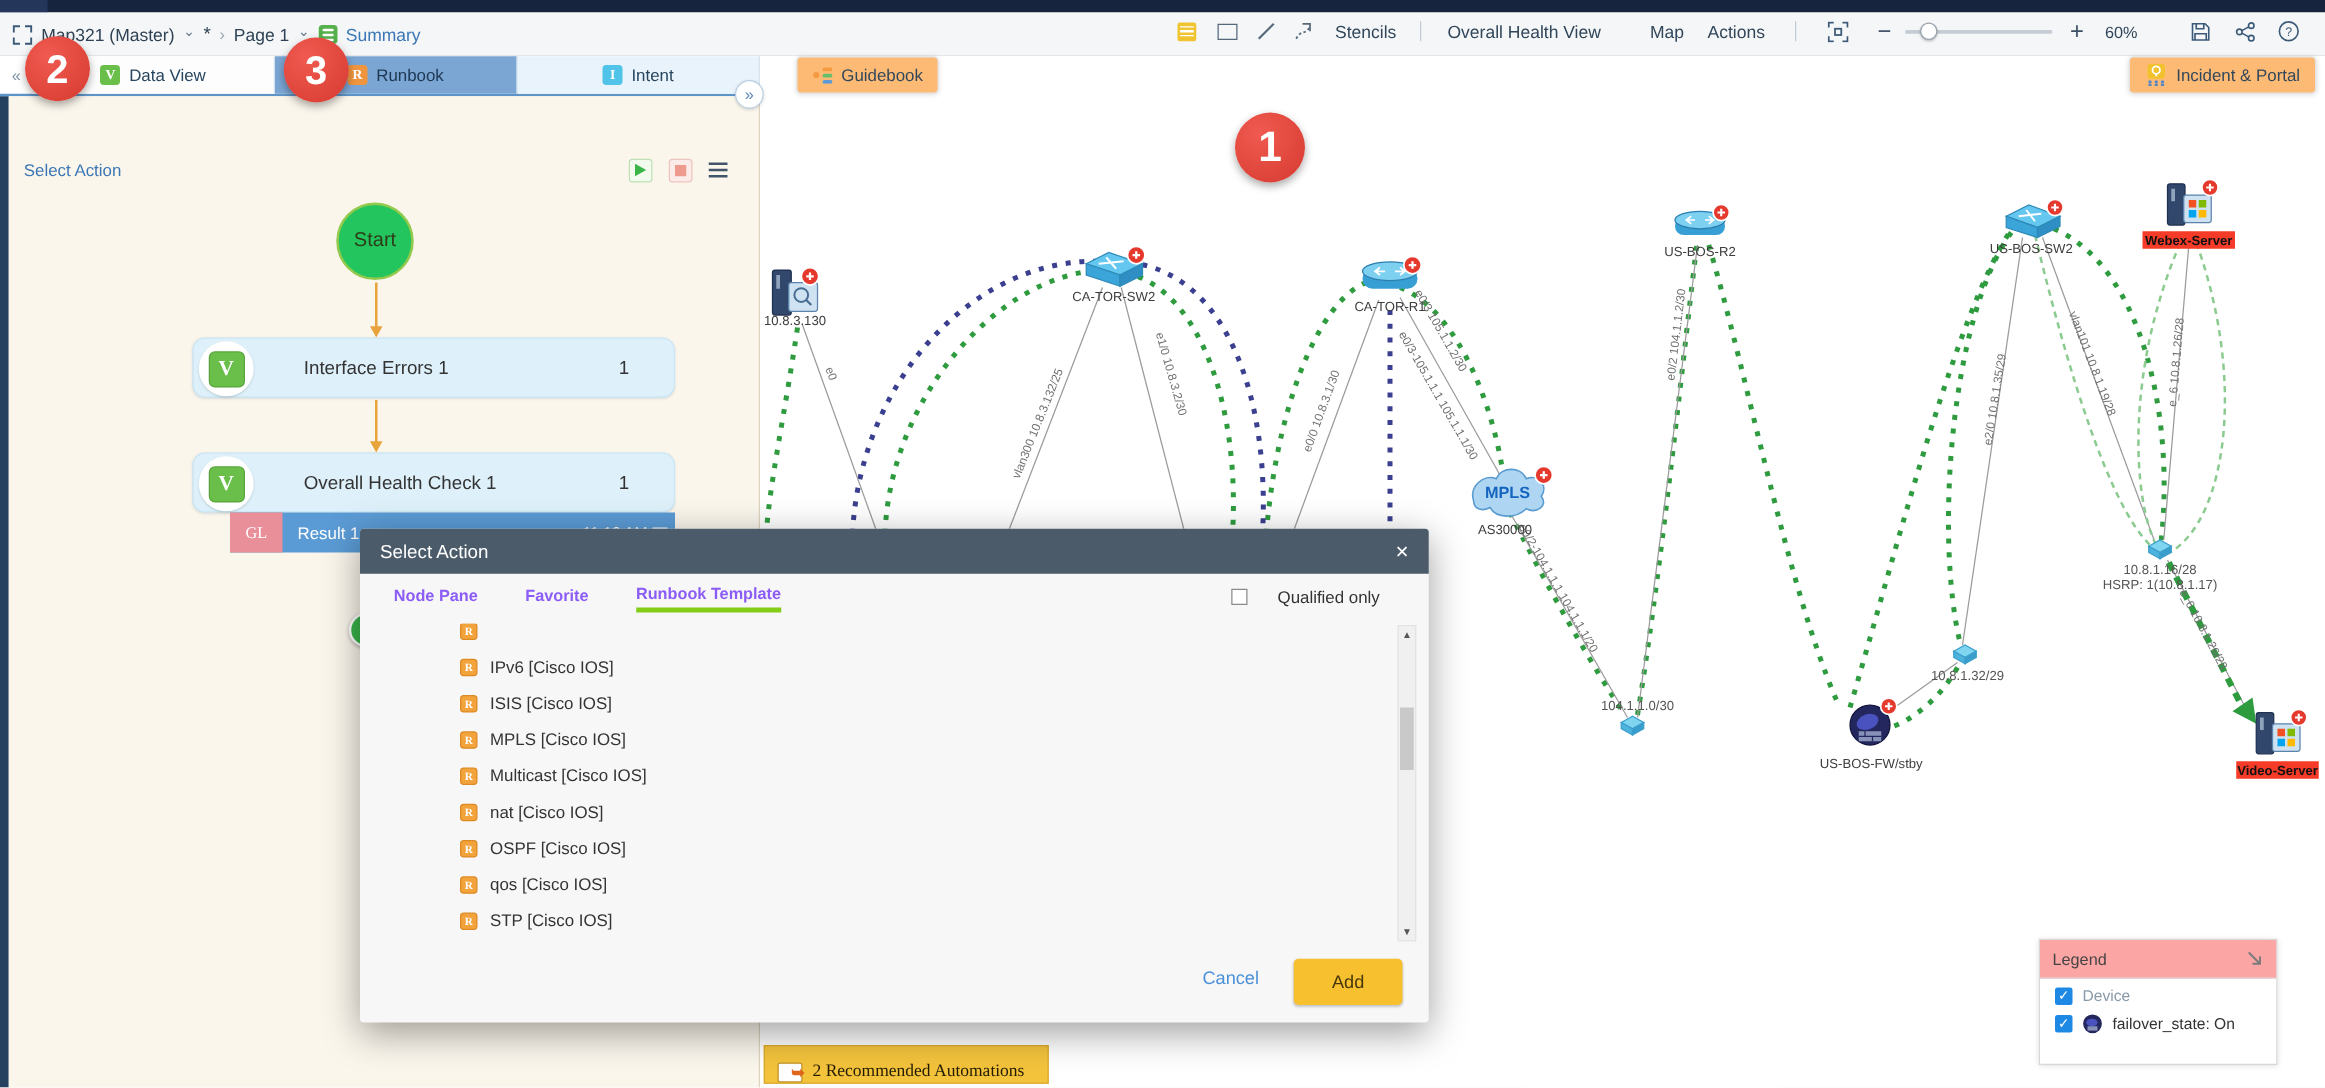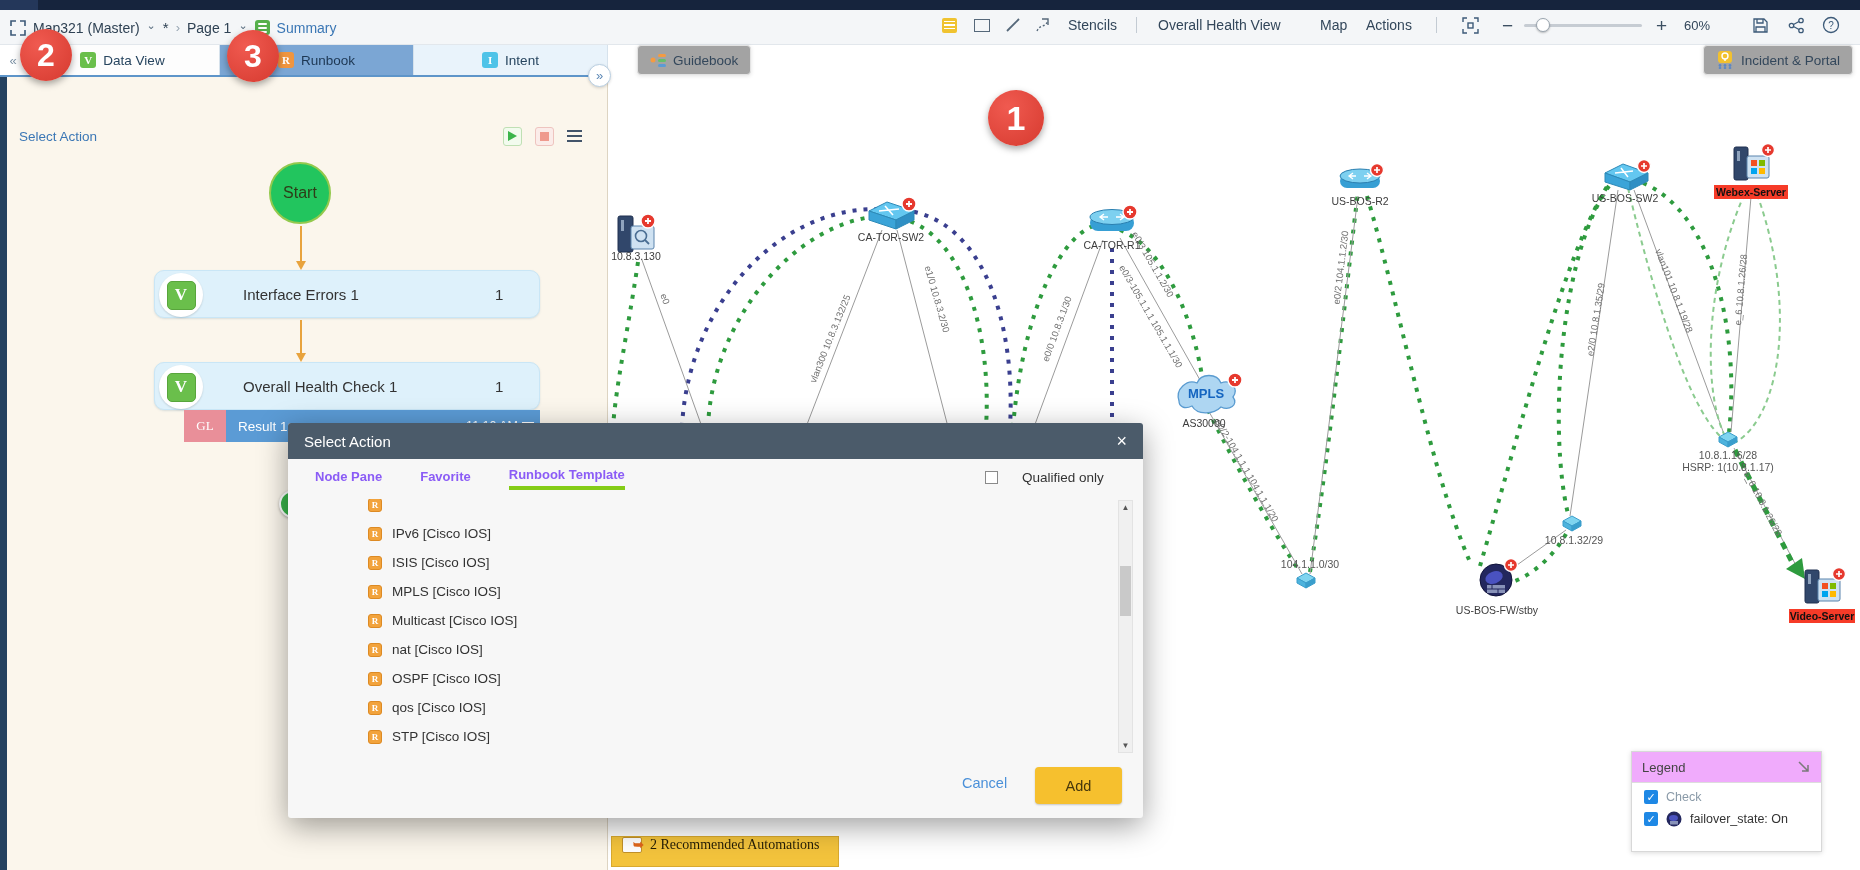--- a/index.html
+++ b/index.html
@@ -60,27 +60,27 @@
   .rnode .ncount{position:absolute;left:340px;font-size:15px;color:#333}
   .result-row{left:184px;top:410px;width:356px;height:32px;background:#5b9bd5;display:flex;align-items:center;z-index:4}
   .gl-badge{width:42px;height:32px;background:#e98f99;color:#fff;font-family:"Liberation Serif",serif;font-size:13px;display:flex;align-items:center;justify-content:center}
   .result-label{color:#fff;font-size:13.5px;margin-left:12px}
   .result-time{color:#fff;font-size:12.5px;margin-left:auto}
   .mini-burger{width:12px;margin:0 6px 0 4px;display:flex;flex-direction:column;gap:2px}
   .mini-burger i{height:1.5px;background:#fff;display:block}
   .plus-circle{left:279px;top:490px;width:28px;height:28px;border-radius:50%;background:#39b54a;border:2px solid #fff;box-shadow:0 1px 3px rgba(0,0,0,.3);color:#fff;font-size:20px;line-height:24px;text-align:center;z-index:5}
   
   .map-bg{left:608px;top:45px;width:1252px;height:825px;background:#fff}
-  .float-btn{height:30px;background:#a3a3a3;border:1px solid #e3e3e3;border-radius:4px;box-shadow:0 1px 4px rgba(0,0,0,.12);display:flex;align-items:center;gap:7px;padding:0 12px;font-size:13.5px;color:#33475b;z-index:5;cursor:pointer}
+  .float-btn{height:30px;background:#fdba74;border:1px solid #e3e3e3;border-radius:4px;box-shadow:0 1px 4px rgba(0,0,0,.12);display:flex;align-items:center;gap:7px;padding:0 12px;font-size:13.5px;color:#33475b;z-index:5;cursor:pointer}
   .annot{border-radius:50%;background:radial-gradient(circle at 35% 30%,#f05a50,#d63a2f);color:#fff;font-weight:bold;display:flex;align-items:center;justify-content:center;box-shadow:0 3px 7px rgba(0,0,0,.35);z-index:7}
   .legend{left:1631px;top:751px;width:191px;height:101px;background:#fff;border:1px solid #d8d8d8;box-shadow:0 1px 5px rgba(0,0,0,.15);z-index:5}
-  .legend-hd{height:31px;background:#f0abfc;border-bottom:1px solid #ddd;display:flex;align-items:center;padding:0 10px;font-size:13px;color:#444}
+  .legend-hd{height:31px;background:#fca5a5;border-bottom:1px solid #ddd;display:flex;align-items:center;padding:0 10px;font-size:13px;color:#444}
   .legend-row{display:flex;align-items:center;gap:8px;padding:7px 12px 0 12px;font-size:12.5px;color:#333}
   .chk{width:14px;height:14px;border-radius:2px;background:#1e88e5;color:#fff;font-size:11px;line-height:14px;text-align:center;flex:0 0 auto}
-  .autobar{left:611px;top:836px;width:228px;height:31px;background:#f3c33c;border:1px solid #d8a92f;display:flex;align-items:flex-start;gap:8px;padding:0 10px;z-index:5;font-family:"Liberation Serif",serif;font-size:14px;color:#241d06;cursor:pointer}
+  .autobar{left:611px;top:836px;width:228px;height:31px;background:#f3c33c;border:1px solid #d8a92f;display:flex;align-items:flex-end;gap:8px;padding:0 10px;z-index:5;font-family:"Liberation Serif",serif;font-size:14px;color:#241d06;cursor:pointer}
   .page-ic{width:20px;height:16px;background:#fff;border:1px solid #c2912a;border-radius:2px;position:relative}
   .page-ic:after{content:"➥";position:absolute;right:-3px;top:-1px;color:#e0661a;font-size:13px;font-weight:bold}
   
   .modal{left:288px;top:423px;width:855px;height:395px;background:#f7f7f7;box-shadow:0 8px 30px rgba(0,0,0,.38);z-index:10;border-radius:3px}
   .modal-hd{height:36px;background:#4b5b6a;border-radius:3px 3px 0 0;display:flex;align-items:center;padding:0 16px;color:#fff;font-size:15px}
   .modal-x{margin-left:auto;color:#fff;font-size:18px;cursor:pointer;line-height:1}
   .mtabs{position:absolute;left:0;top:36px;width:100%;height:39px;display:flex;align-items:center;padding-left:27px;gap:38px}
   .mtab{font-size:13px;font-weight:bold;color:#8b5cf6;cursor:pointer;padding-bottom:4px}
   .mtab.active{border-bottom:4px solid #84cc16}
   .qonly{position:absolute;left:697px;top:47px;display:flex;align-items:center;gap:24px;font-size:13.5px;color:#333}
@@ -497,21 +497,21 @@
 
   <div class="abs legend">
     <div class="legend-hd">
       <span>Legend</span>
       <svg width="14" height="14" style="margin-left:auto">
           <path d="M2 2 L11 11 M11 5 V11 H5" fill="none" stroke="#7a7a7a" stroke-width="1.5"></path>
         </svg>
     </div>
     <div class="legend-row">
       <span class="chk">✓</span>
-      <span style="color:#8a9aa8">Check</span>
+      <span style="color:#8a9aa8">Device</span>
     </div>
     <div class="legend-row">
       <span class="chk">✓</span>
       <svg width="16" height="16">
           <circle cx="8" cy="8" r="7.5" fill="#23275e"></circle>
           <ellipse cx="7.5" cy="7" rx="4.5" ry="3" fill="#4a52c0"></ellipse>
           <rect x="4" y="10" width="8" height="3.5" fill="#8892b8"></rect>
         </svg>
       <span>failover_state: On</span>
     </div>

